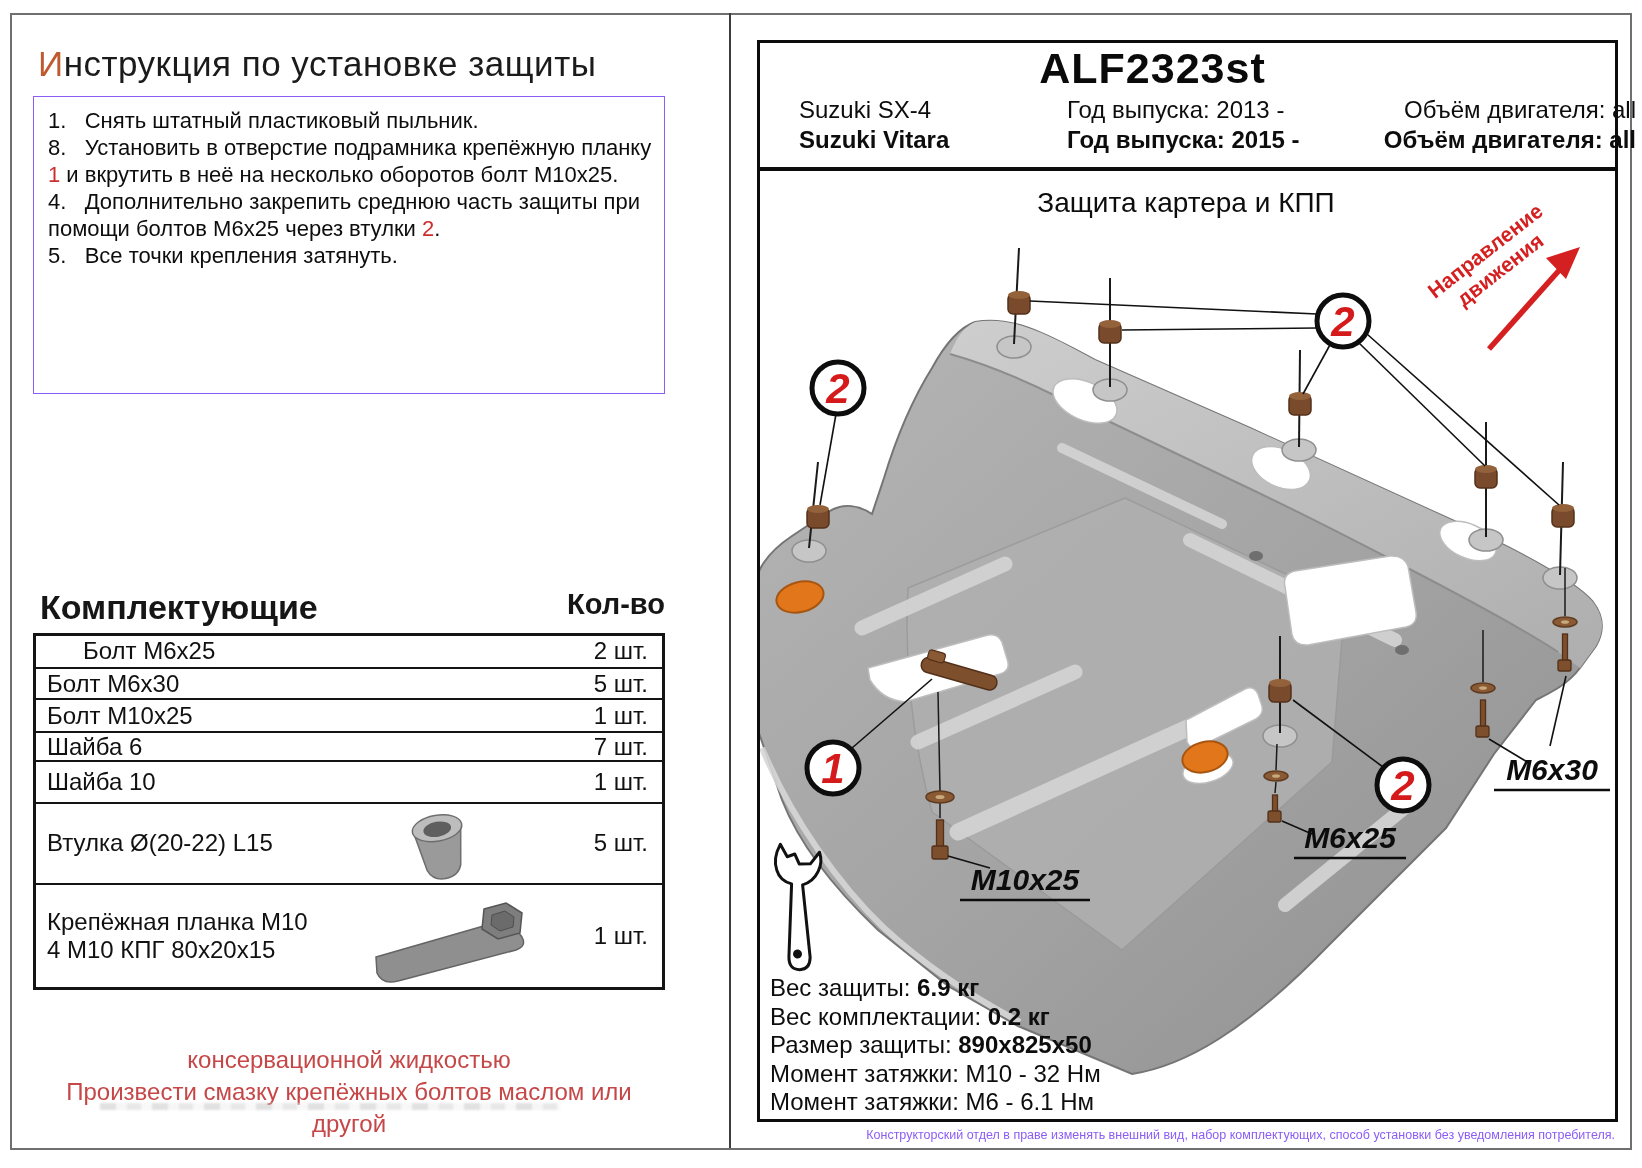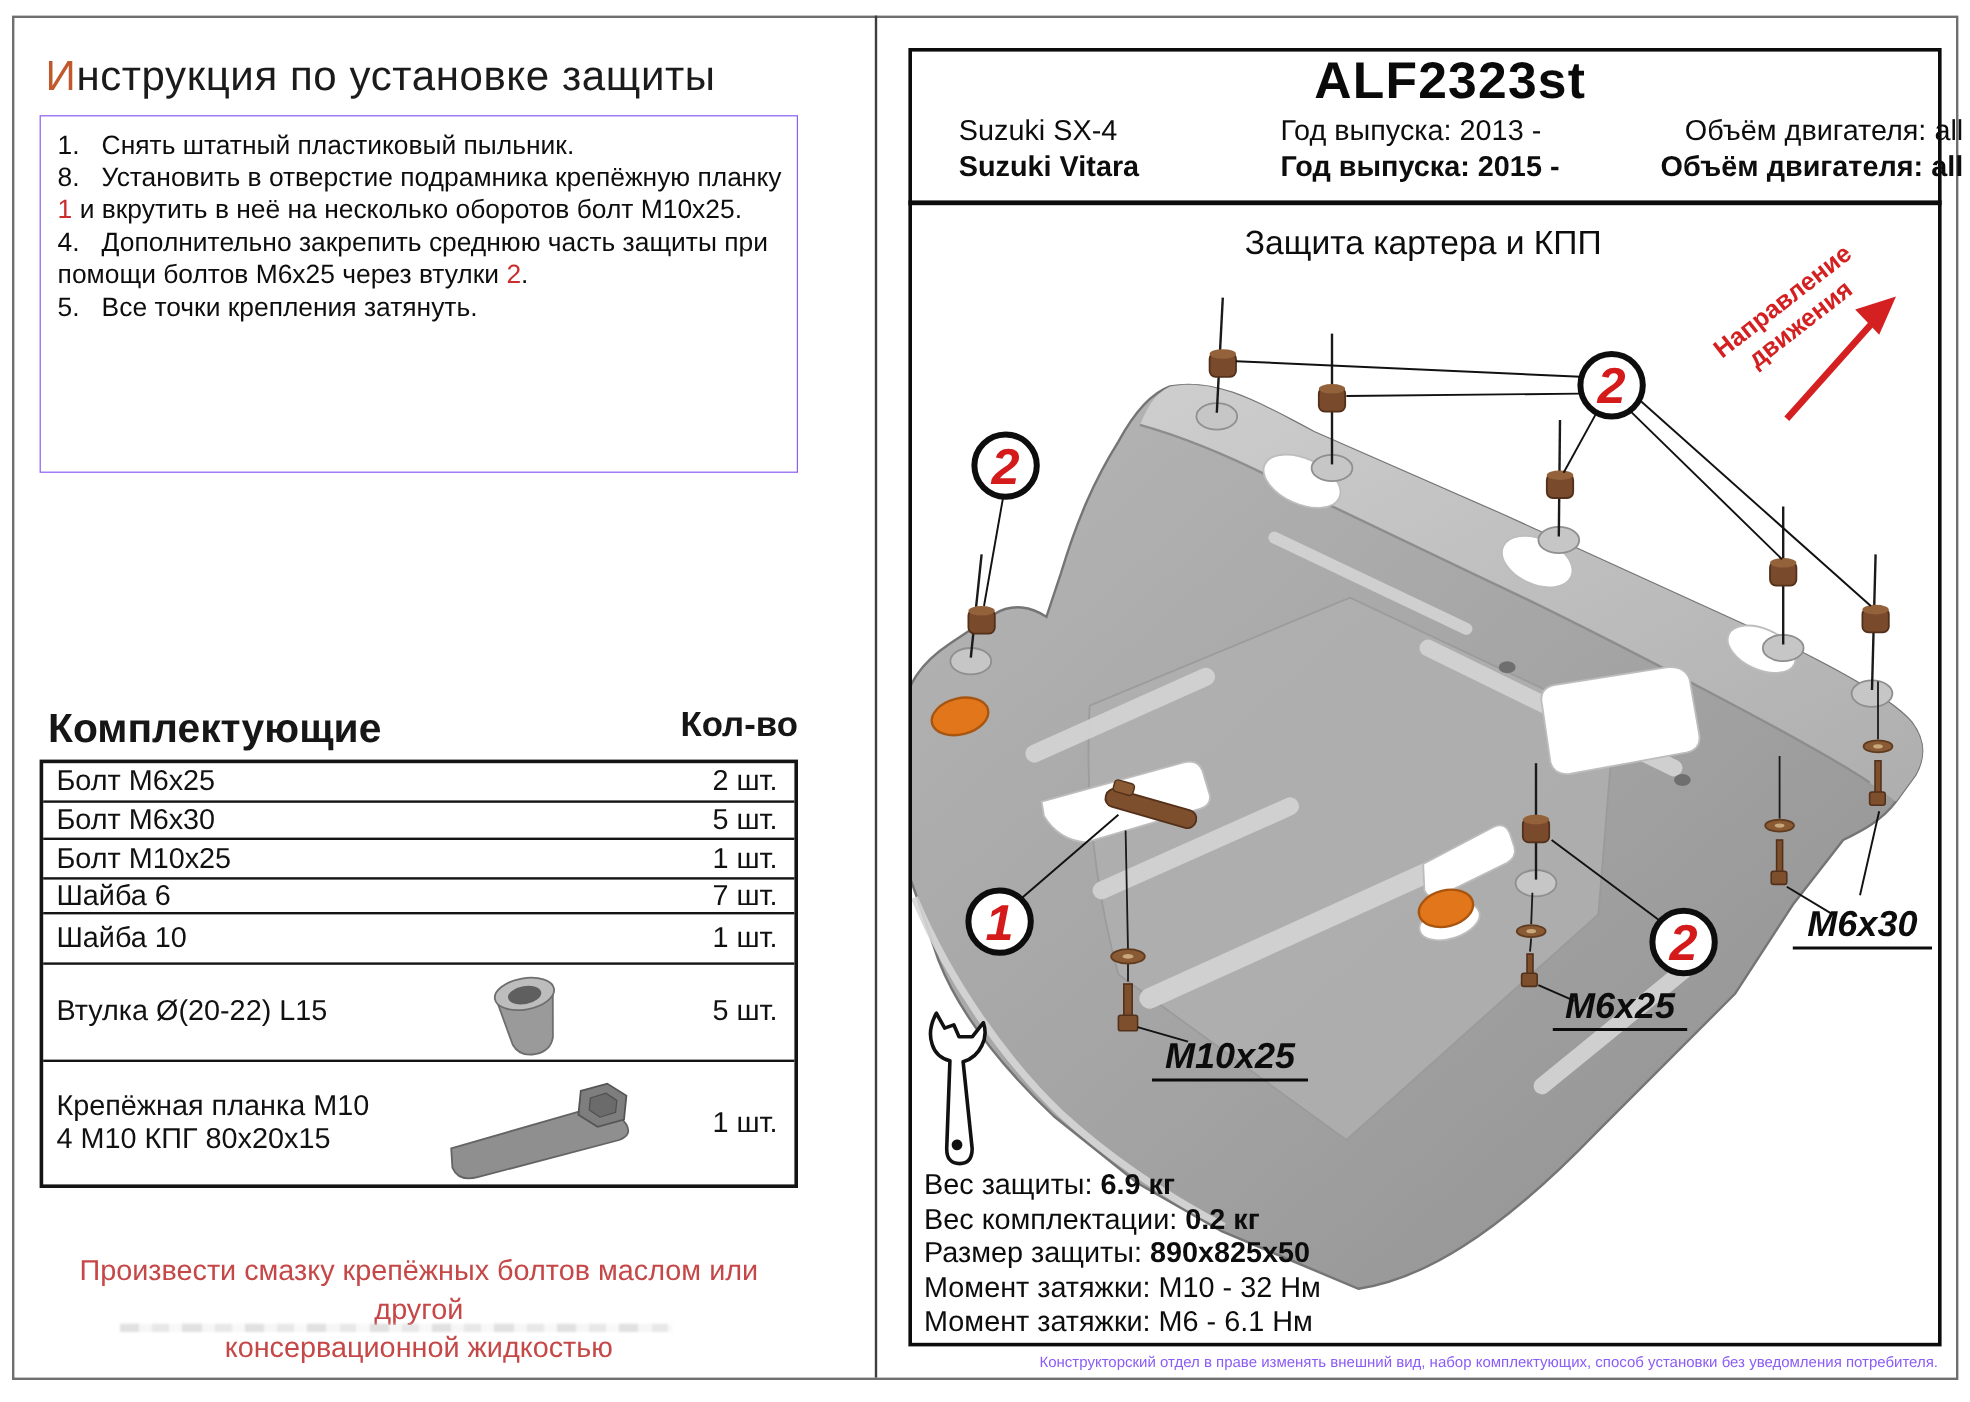--- a/index.html
+++ b/index.html
@@ -15,34 +15,34 @@
   .doc-title .lead{color:#c05a2e;}
   .instr-box{left:33px;top:96px;width:632px;height:298px;border:1px solid #8b5cf6;box-sizing:border-box;padding:10px 8px 8px 14px;}
   .instr-item{font-size:22px;line-height:27px;white-space:pre-wrap;color:#0d0d0d;}
   .seg-red{color:#cc2e2e;}
 
   .comp-head{left:33px;top:588px;width:632px;height:44px;}
   .comp-head .ct{position:absolute;left:7px;top:0;font-size:34px;font-weight:bold;color:#161616;}
   .comp-head .qt{position:absolute;right:0;top:0;font-size:29px;font-weight:bold;color:#161616;}
   .comp-table{left:33px;top:633px;width:632px;height:357px;border:3px solid #141414;box-sizing:border-box;display:flex;flex-direction:column;}
   .crow{display:flex;align-items:center;box-sizing:border-box;border-top:2.5px solid #141414;position:relative;}
-  .crow:first-child{border-top:none;}
+  .crow:first-child{border-top:none;padding-left:36px;}
   .crow .nm{padding-left:11px;font-size:24px;flex:1;}
   .crow .nm .l2{display:block;}
   .crow .q{font-size:24px;padding-right:14px;}
   .crow .pimg{position:absolute;pointer-events:none;}
 
   .warning{left:33px;top:1044px;width:632px;text-align:center;font-size:24px;line-height:32px;color:#c64747;}
   .watermark{left:100px;top:1103px;width:460px;height:7px;opacity:.55;filter:blur(1px);
     background:repeating-linear-gradient(90deg,#c9c9c9 0 16px,#efefef 16px 27px,#d6d6d6 27px 41px,#f3f3f3 41px 52px);}
 
   
   .right-box{left:757px;top:40px;width:861px;height:1082px;border:3px solid #0c0c0c;box-sizing:border-box;}
   .header-divider{left:757px;top:167px;width:861px;height:4px;background:#0c0c0c;}
-  .alf-code{left:778px;top:44px;width:861px;text-align:center;font-size:43px;font-weight:bold;letter-spacing:1px;color:#0a0a0a;}
+  .alf-code{left:722px;top:44px;width:861px;text-align:center;font-size:43px;font-weight:bold;letter-spacing:1px;color:#0a0a0a;}
   .hdr-row{left:757px;width:861px;height:29px;font-size:24px;color:#0d0d0d;padding-left:32px;}
   .hdr-row .model{position:absolute;left:42px;}
   .hdr-row .year{position:absolute;left:310px;}
   .hdr-row .engine{position:absolute;right:14px;}
   .hdr-row1{top:96px;} .hdr-row2{top:126px;font-weight:bold;}
 
   .diagram-svg{left:760px;top:172px;}
 
   .specs{left:770px;top:974px;width:700px;}
   .spec-row{font-size:24px;line-height:28.5px;color:#0d0d0d;}
@@ -110,22 +110,22 @@
         <path d="M10 58 L128 24 Q141 20 148 28 L156 38 Q161 47 150 51 L32 82 Q16 86 11 74 Z" fill="#8f8f8f" stroke="#646464" stroke-width="1.5"></path>
         <path d="M118 10 L140 4 L156 14 L154 34 L132 40 L116 30 Z" fill="#7e7e7e" stroke="#555" stroke-width="1.5"></path>
         <path d="M126 16 L139 12 L148 18 L147 28 L134 32 L125 26 Z" fill="#6b6b6b" stroke="#4f4f4f" stroke-width="1"></path>
       </svg>
     </span>
     <span class="q">1 шт.</span>
   </div>
 </div>
 
 <div class="abs warning">
+  <div>консервационной жидкостью</div>
   <div>Произвести смазку крепёжных болтов маслом или другой</div>
-  <div>консервационной жидкостью</div>
 </div>
 <div class="abs watermark"></div>
 
 <div class="abs right-box"></div>
 <div class="abs alf-code">ALF2323st</div>
 <div class="abs hdr-row hdr-row1">
   <span class="model">Suzuki SX-4</span>
   <span class="year">Год выпуска: 2013 -</span>
   <span class="engine">Объём двигателя: all</span>
 </div>

